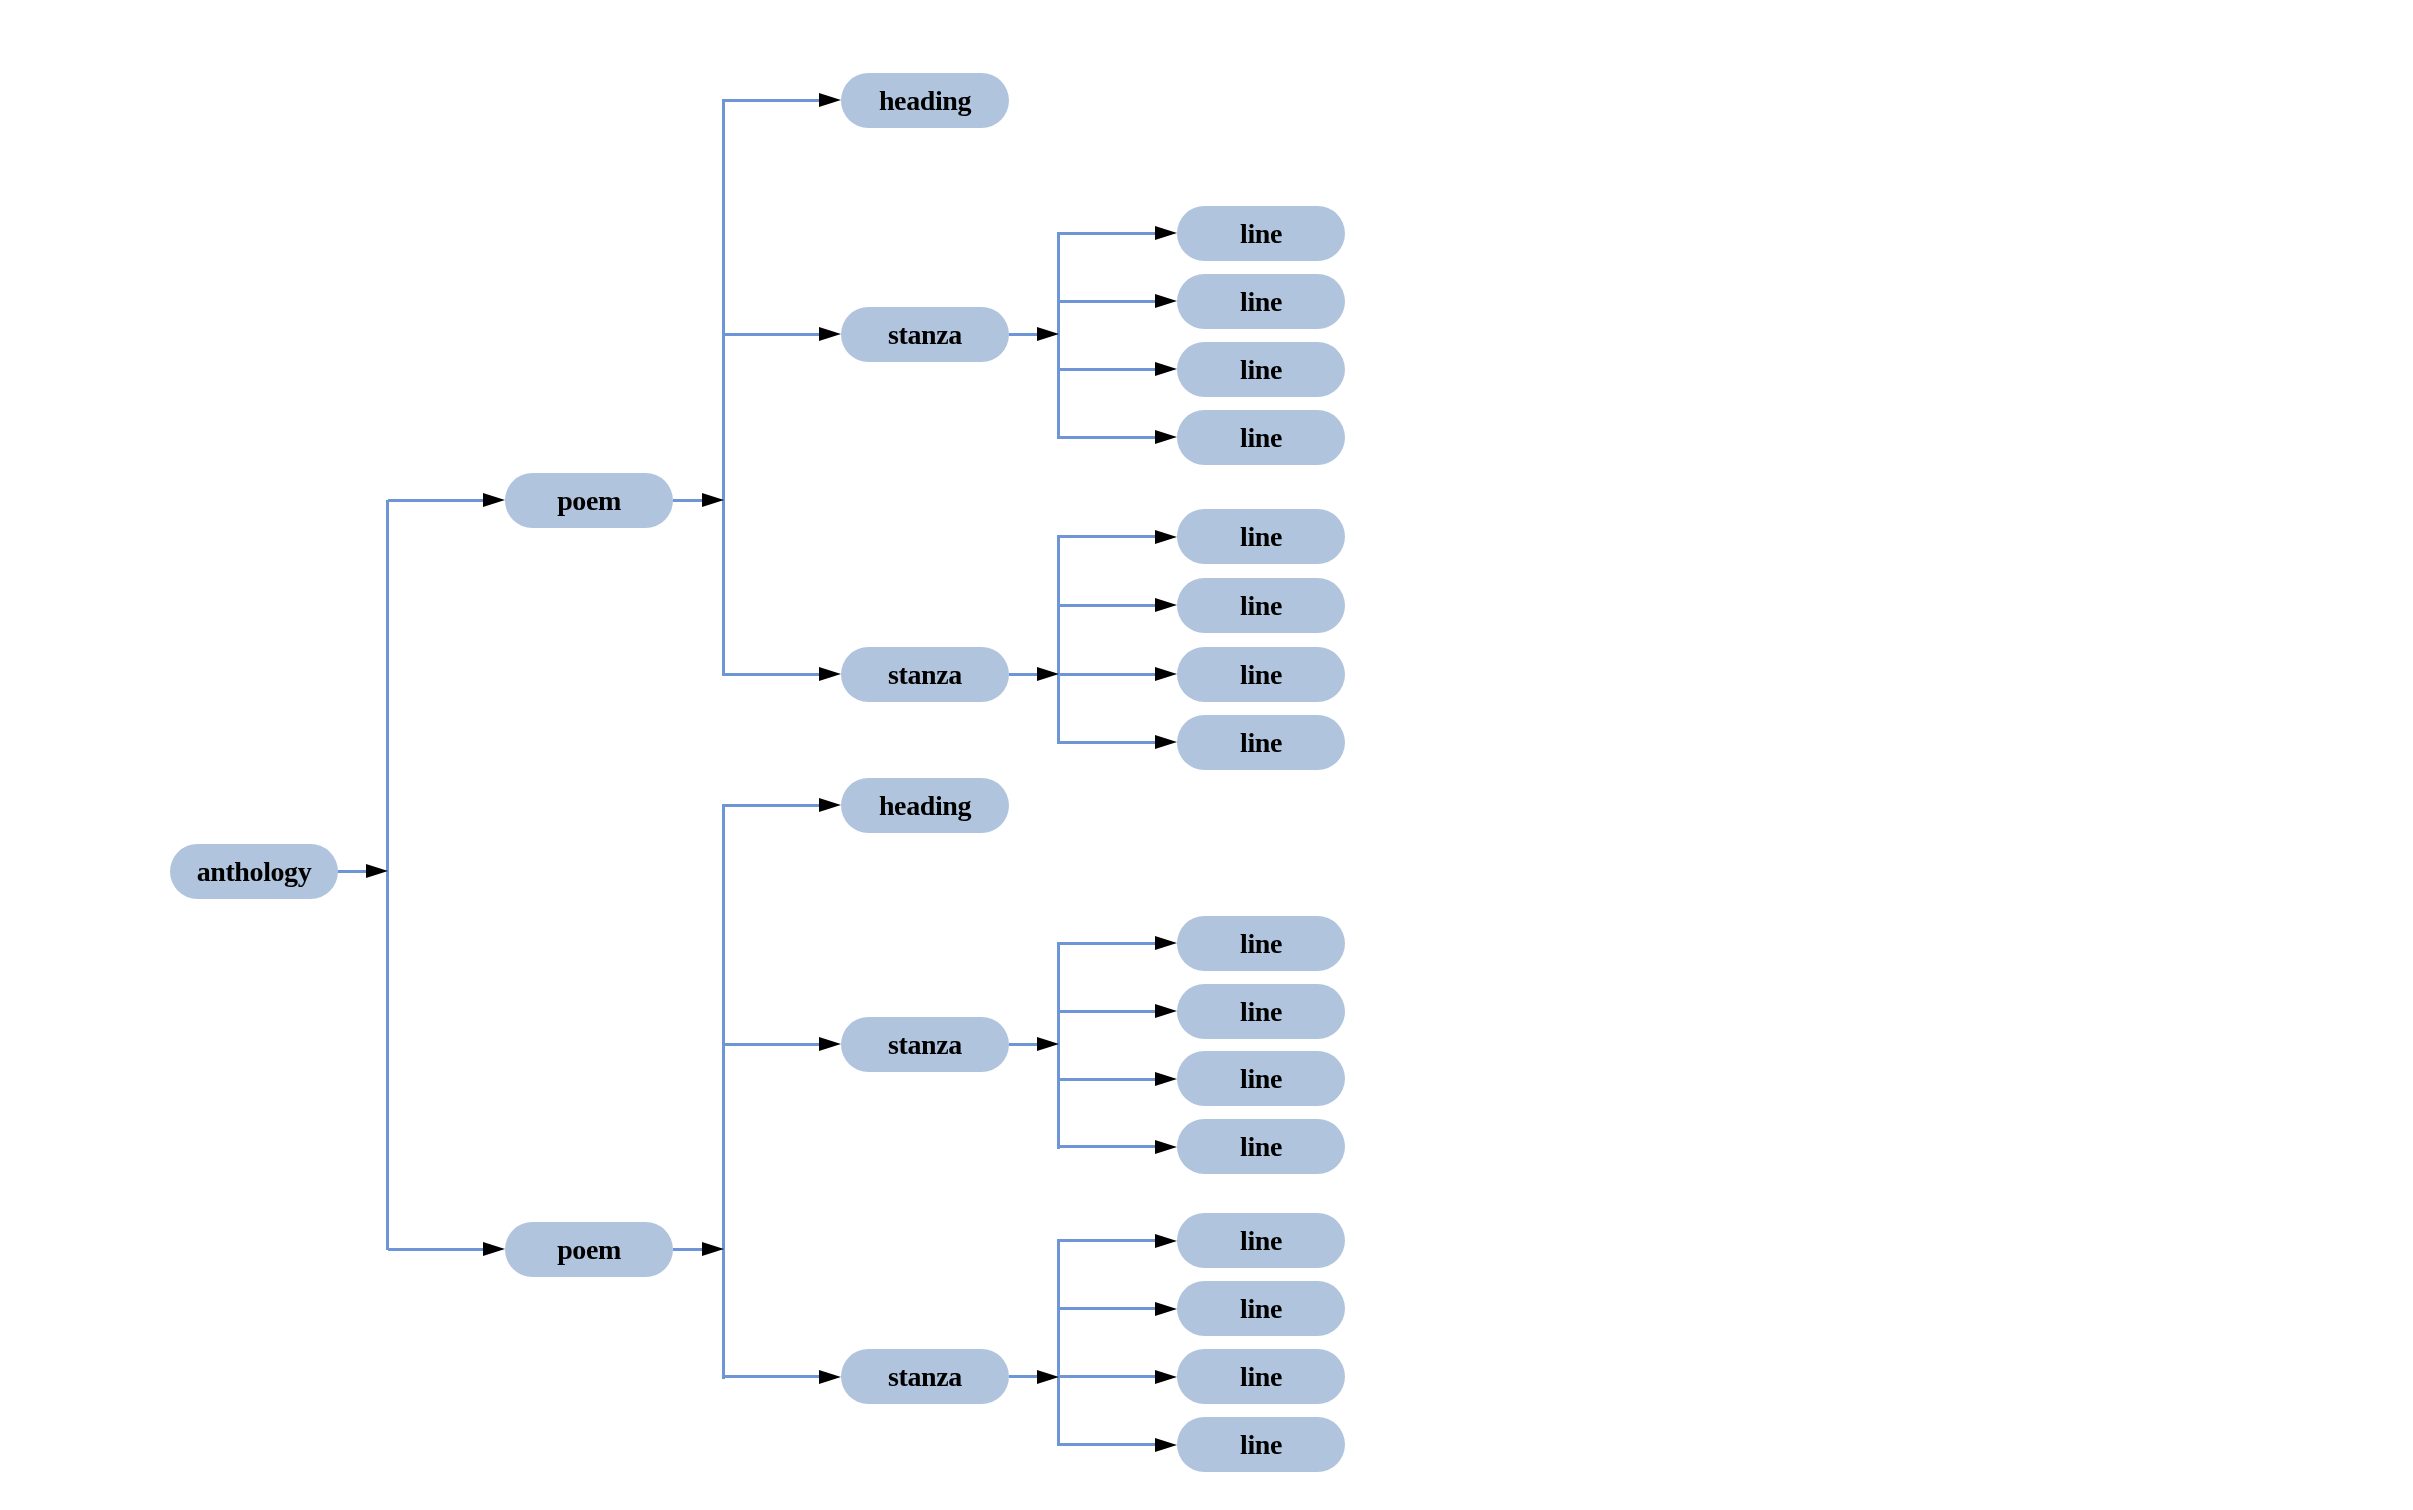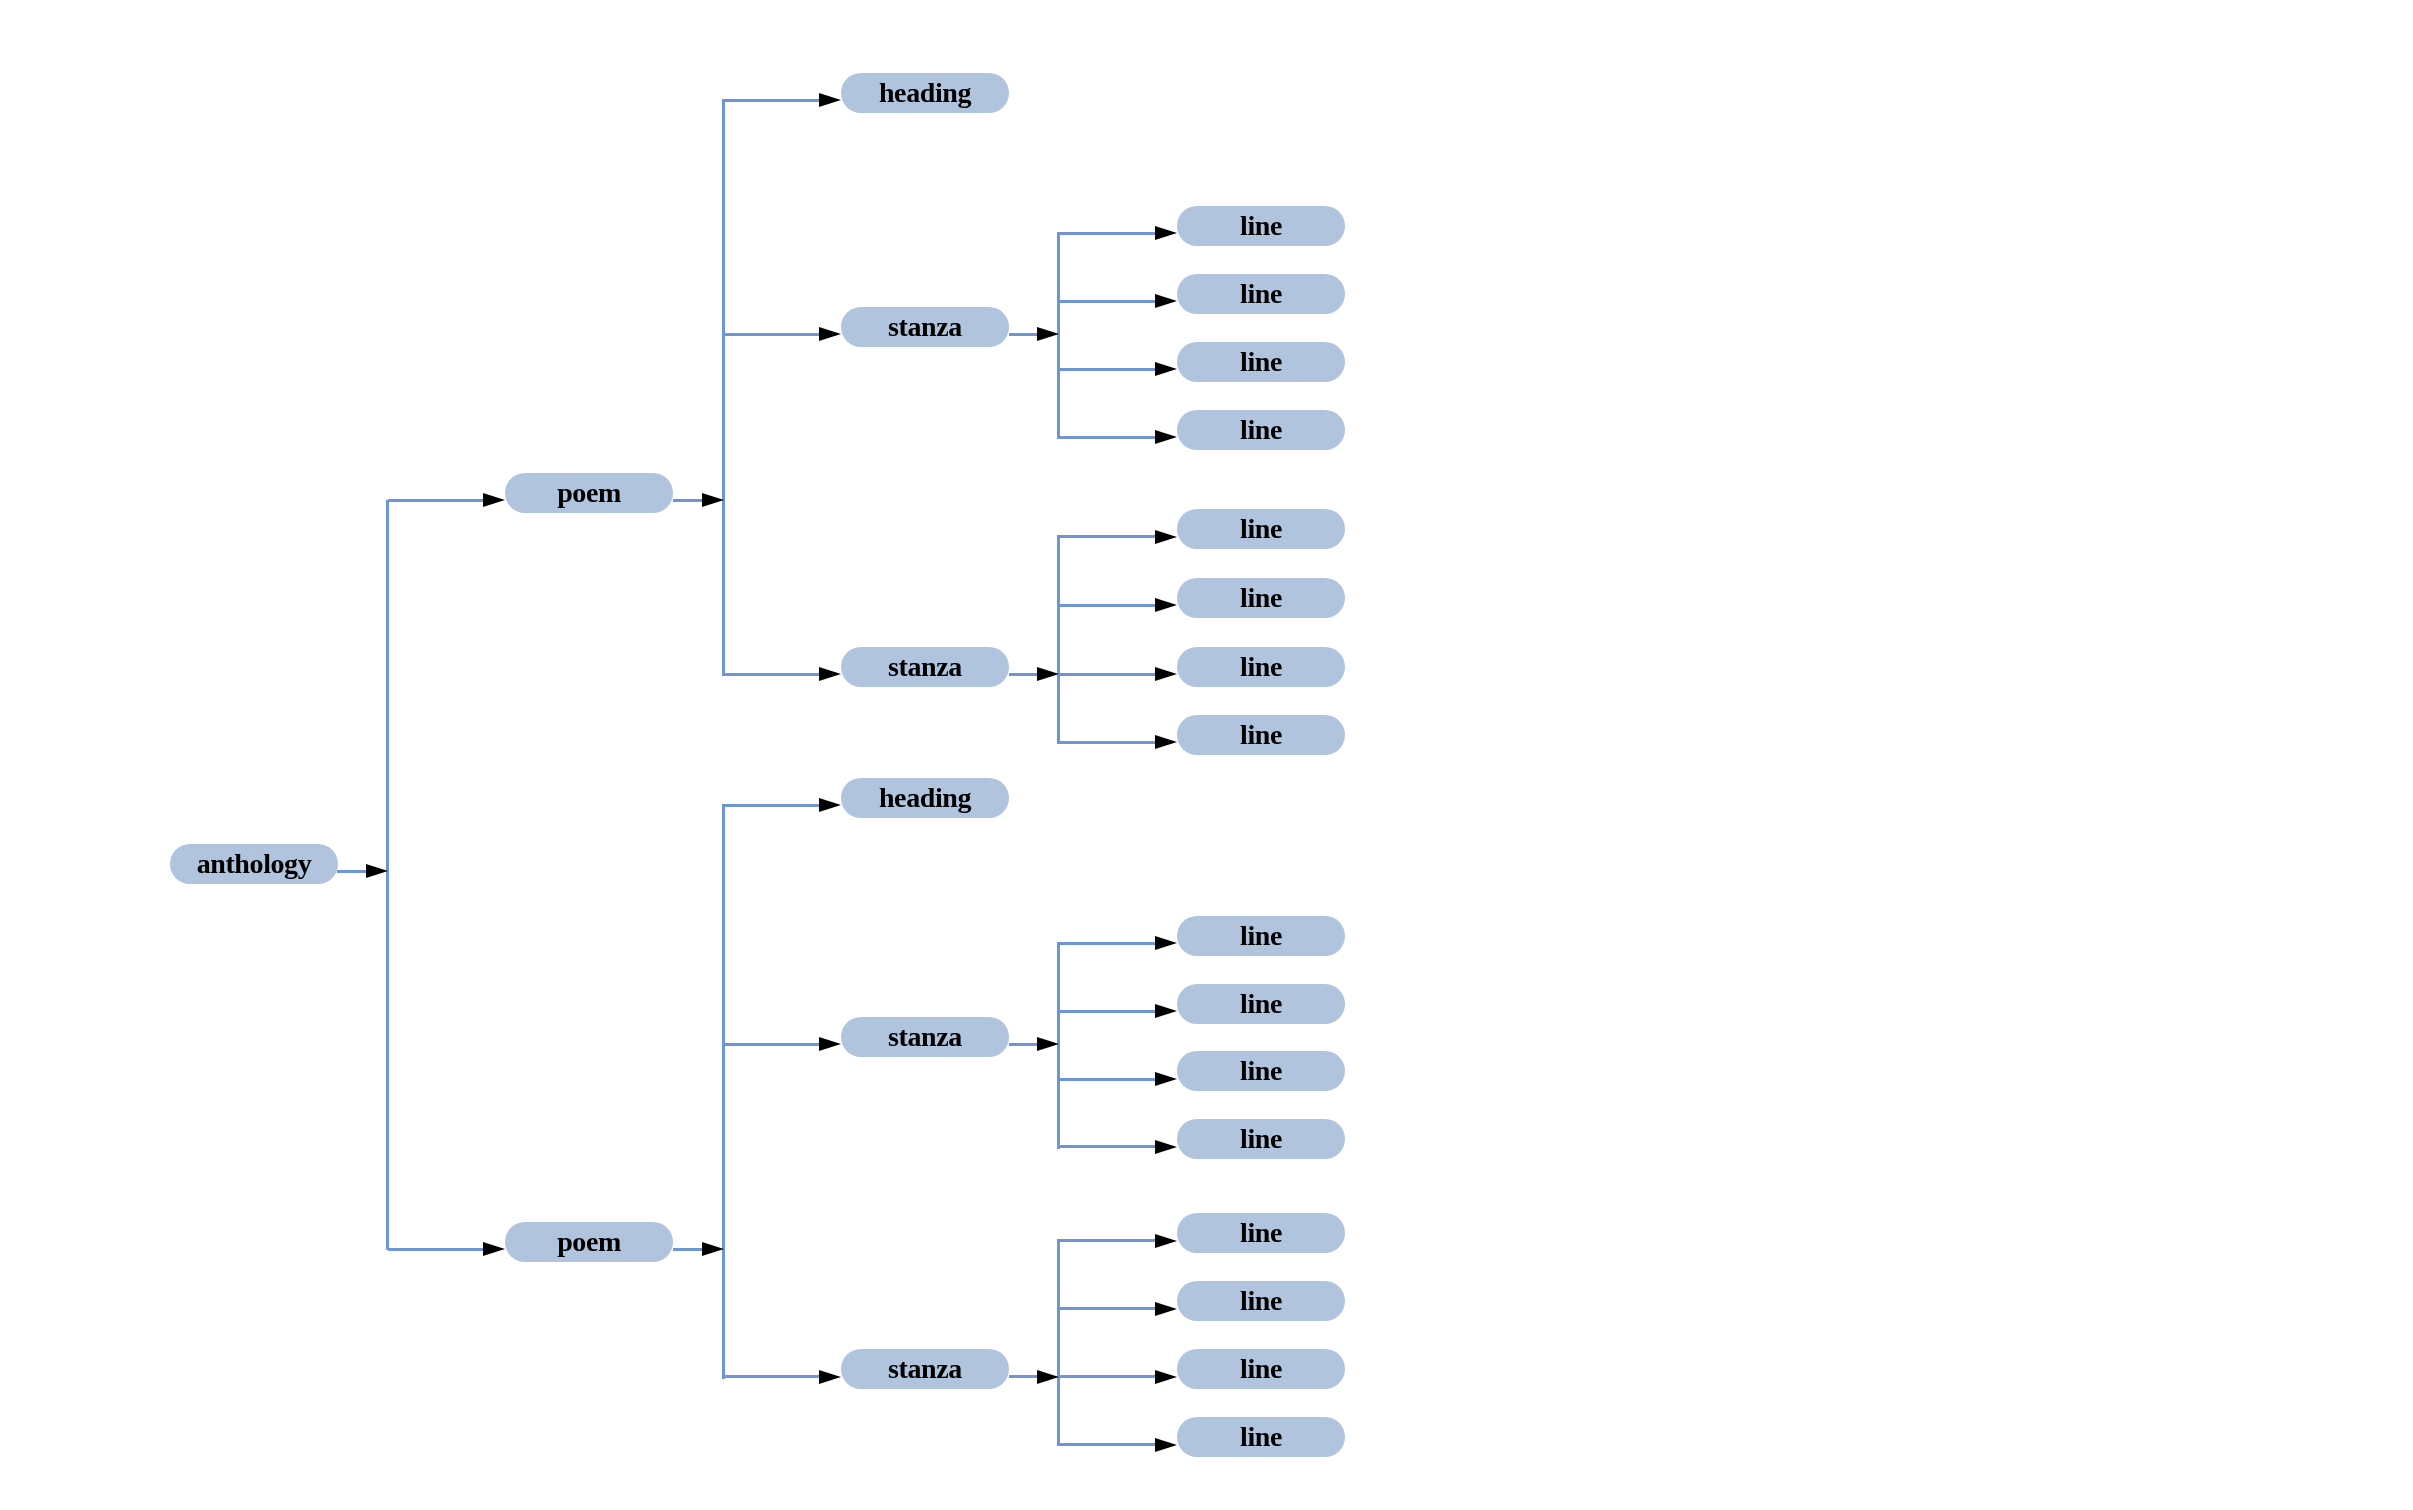--- a/index.html
+++ b/index.html
@@ -5,21 +5,21 @@
   :root{
     --node_fill:#b0c4de;
     --edge:#6e96d6;
     --arrow:#000000;
     --text:#000000;
     --background:#ffffff;
   }
   html,body{margin:0;padding:0;background:var(--background);}
   .canvas{position:relative;width:2413px;height:1511px;background:var(--background);overflow:hidden;
           font-family:"Liberation Serif",serif;}
-  .node{position:absolute;width:168px;height:40px;border-radius:28px;background:var(--node_fill);
+  .node{position:absolute;width:168px;height:55px;border-radius:28px;background:var(--node_fill);
         display:flex;align-items:center;justify-content:center;
         font-weight:bold;font-size:28px;color:var(--text);letter-spacing:-0.4px;}
   .h{position:absolute;height:2.5px;background:var(--edge);}
   .v{position:absolute;width:2.5px;background:var(--edge);}
   .a{position:absolute;width:0;height:0;border-top:7.6px solid transparent;
      border-bottom:7.6px solid transparent;border-left:22px solid var(--arrow);}
 </style>
 </head>
 <body>
 

